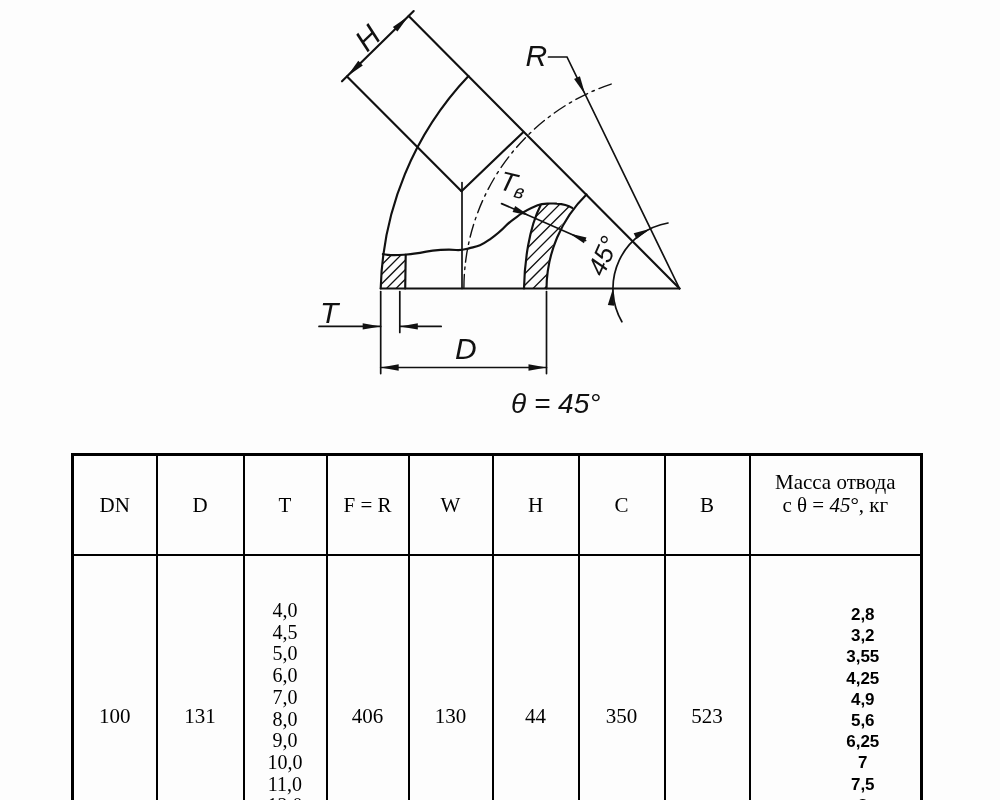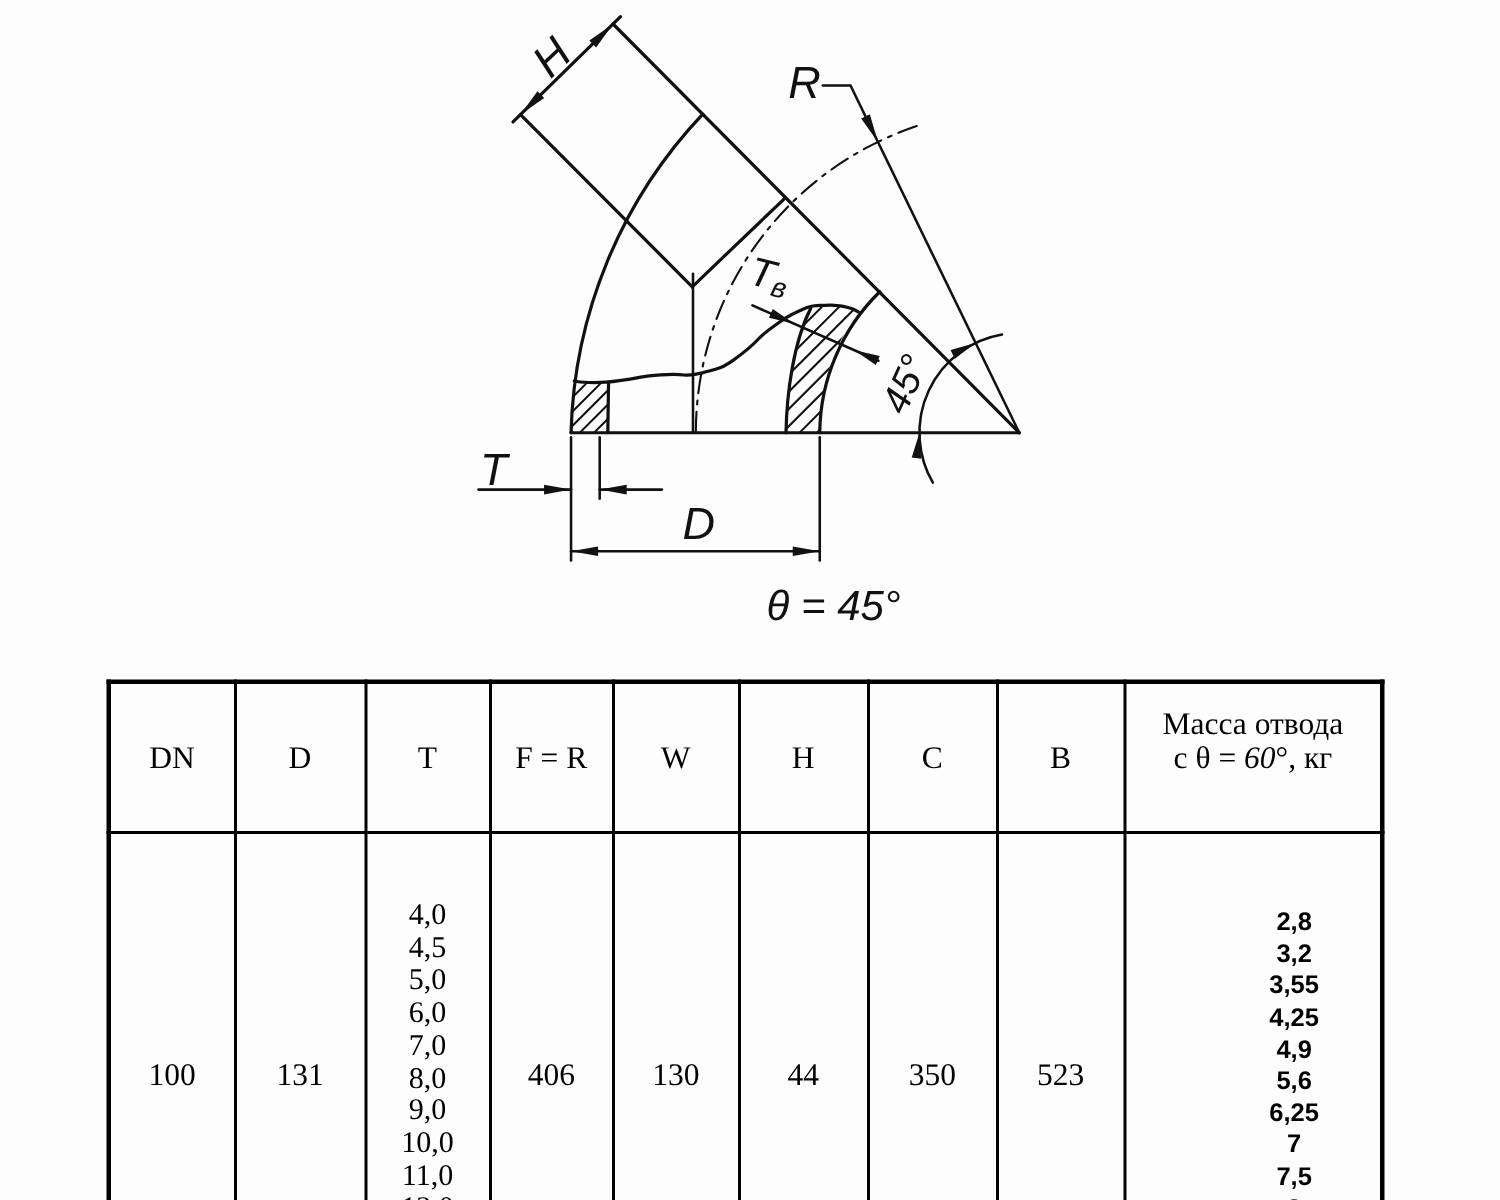--- a/index.html
+++ b/index.html
@@ -84,21 +84,21 @@
       <tr class="hd">
         <td>DN</td>
         <td>D</td>
         <td>T</td>
         <td>F = R</td>
         <td>W</td>
         <td>H</td>
         <td>C</td>
         <td>B</td>
         <td>
-          <div class="mh">Масса отвода<br>с θ = <i>60</i>°, кг</div>
+          <div class="mh">Масса отвода<br>с θ = <i>45</i>°, кг</div>
         </td>
       </tr>
 <tr class="bd">
         <td>
           <div class="sv">100</div>
         </td>
         <td>
           <div class="sv">131</div>
         </td>
         <td class="tc">

